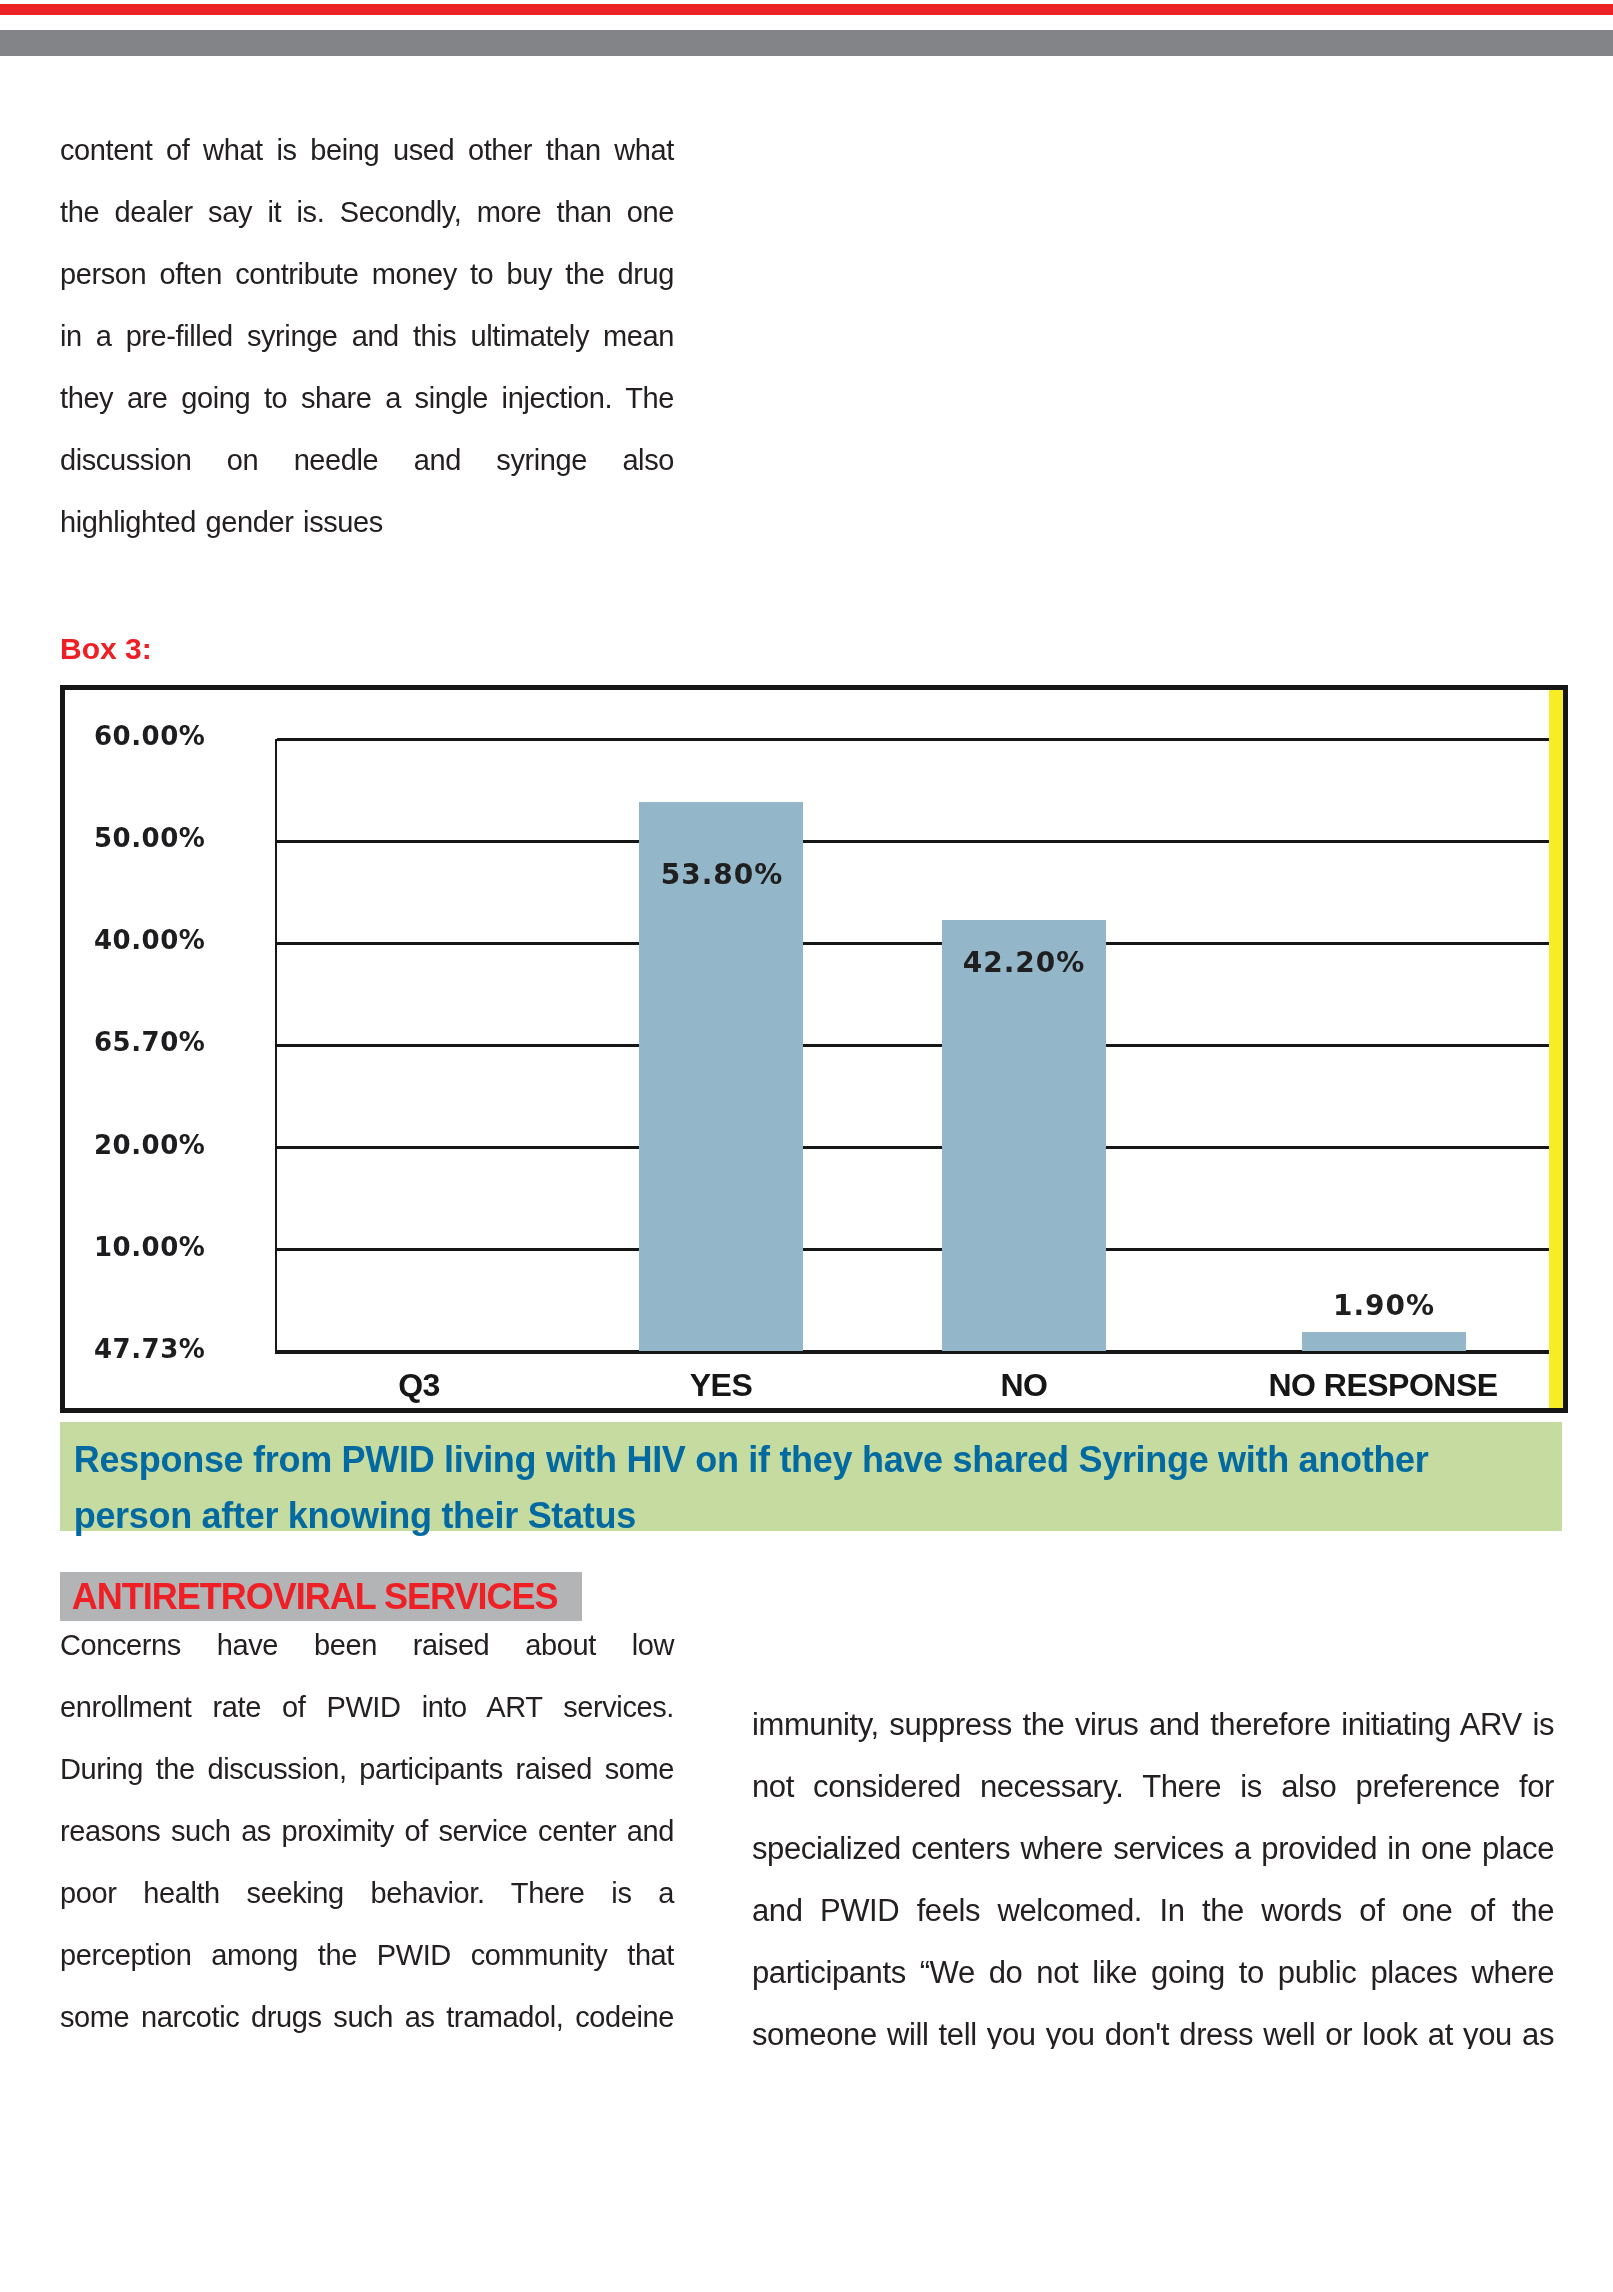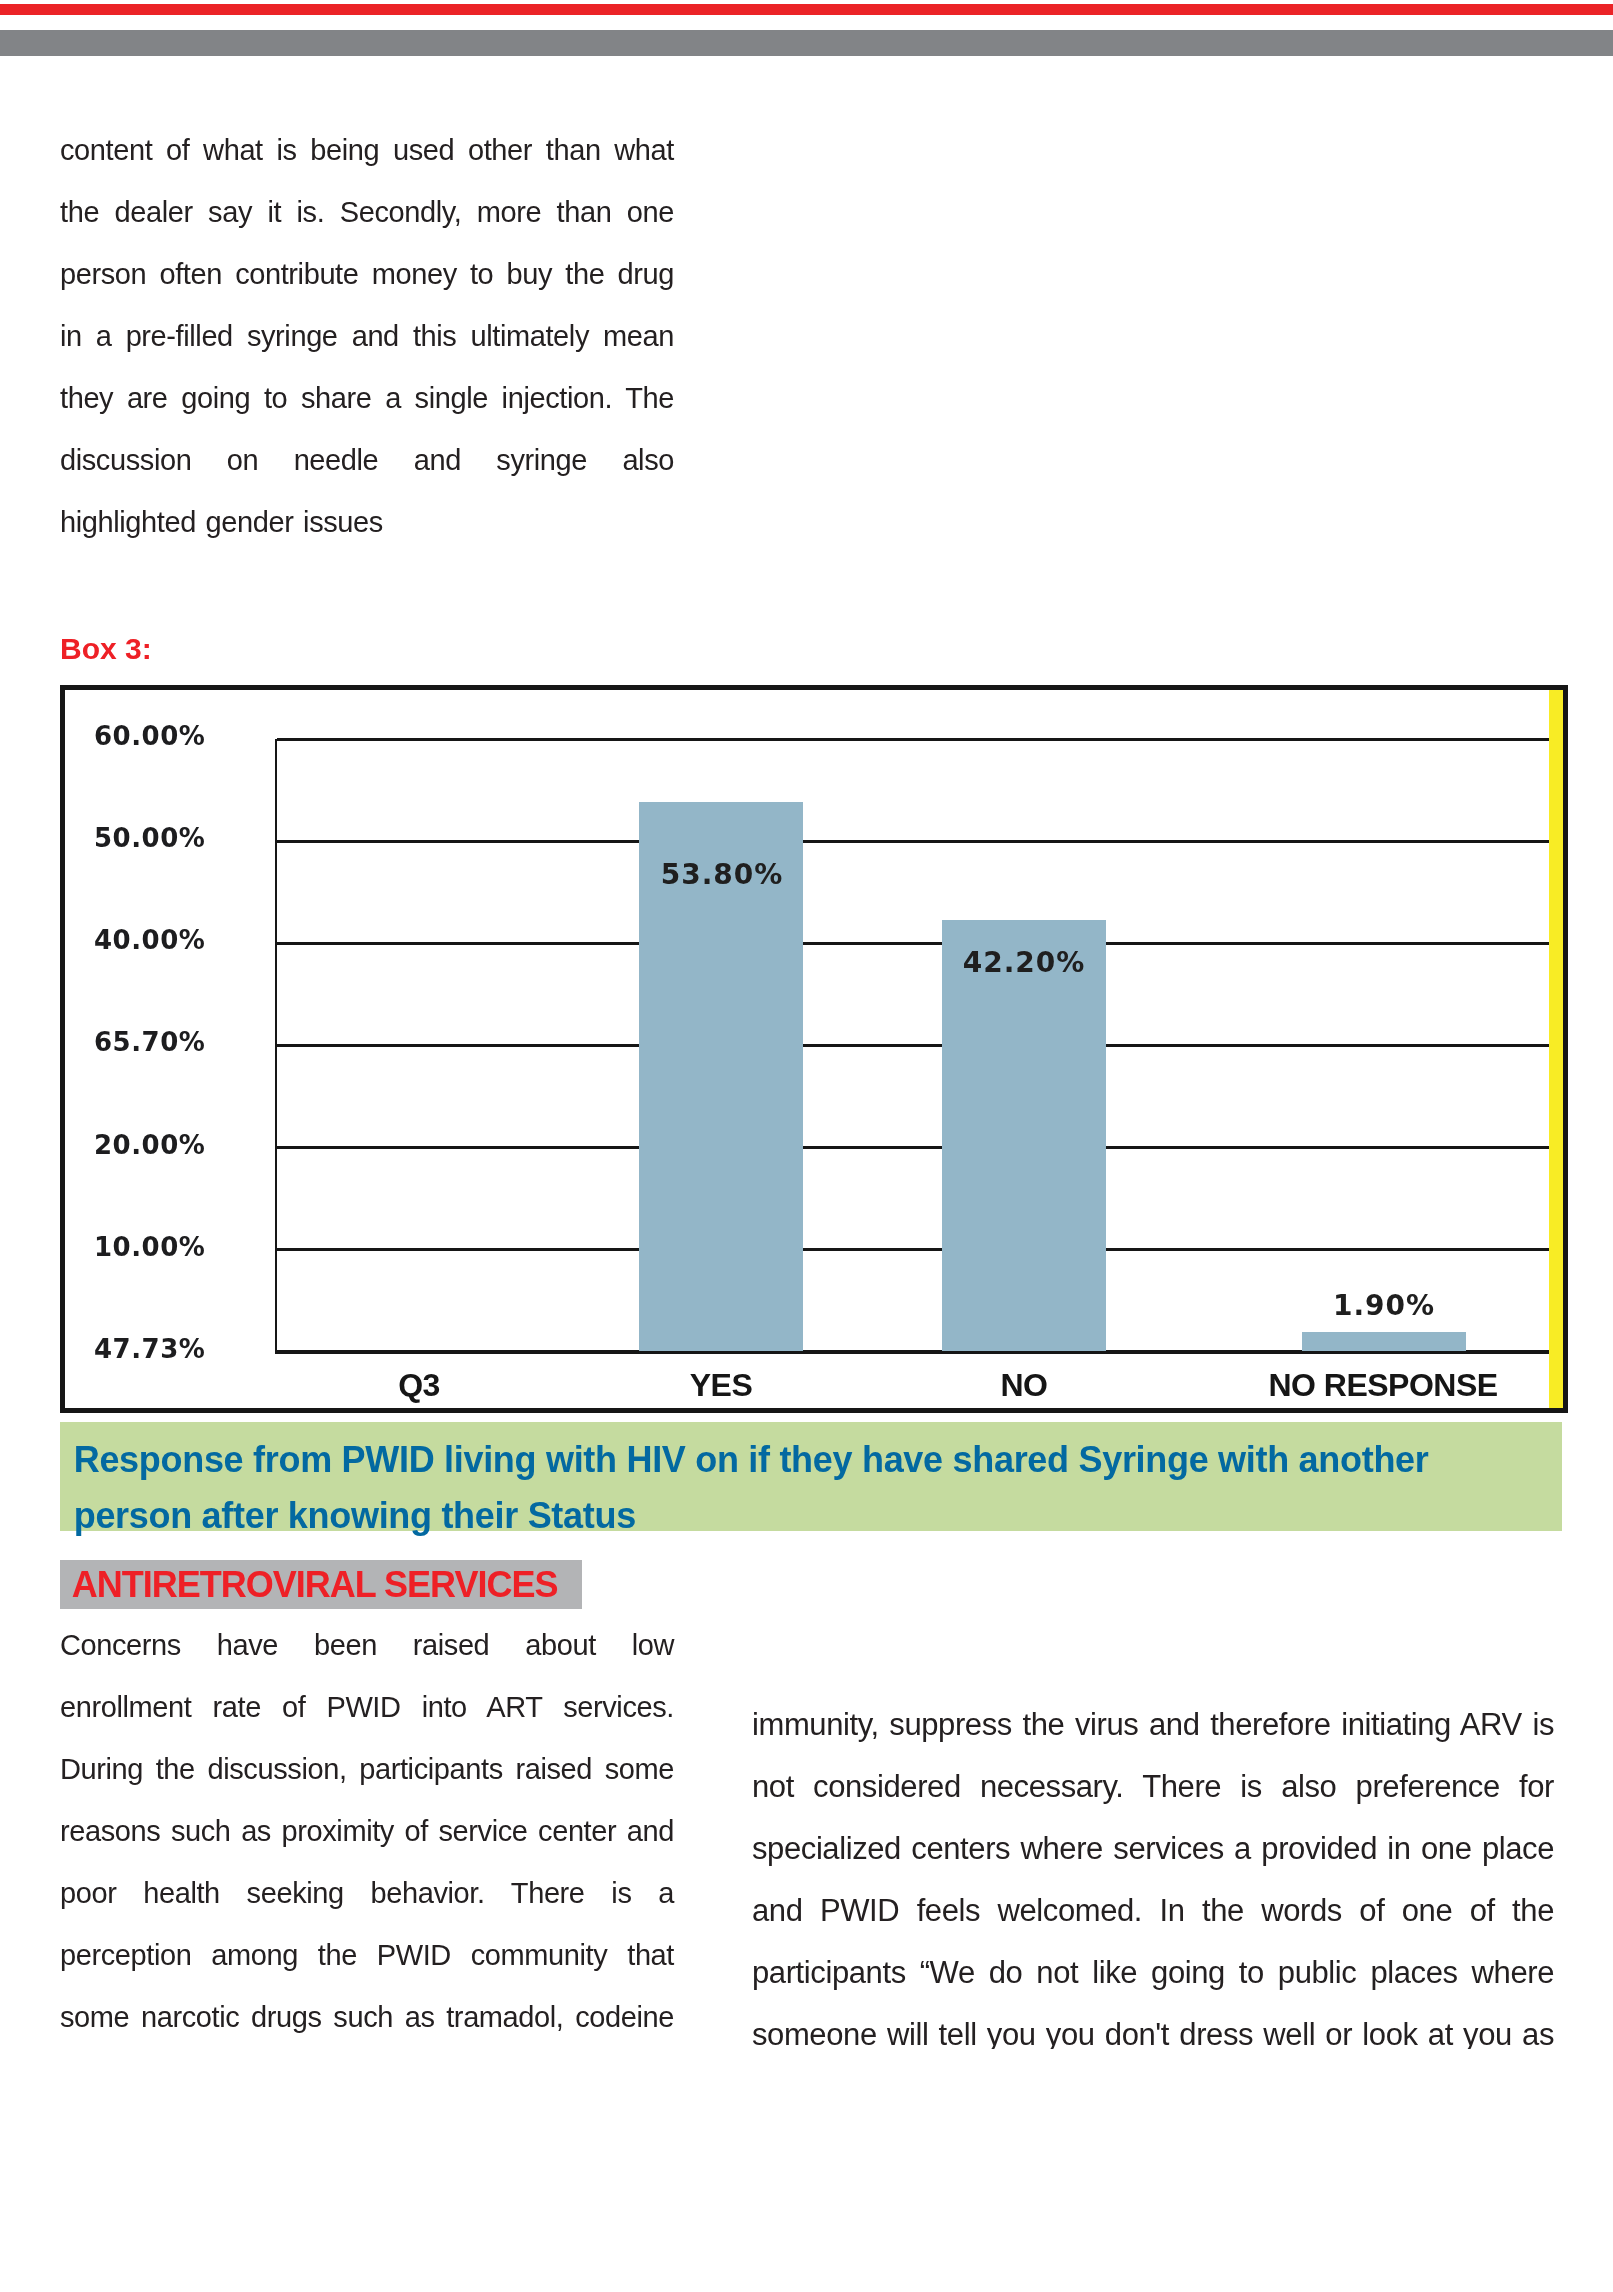--- a/index.html
+++ b/index.html
@@ -118,21 +118,21 @@
         <div class="val-label" style="left: 1192px; top: 599px;">1.90%</div>
         <div class="xtick" style="left: 1162px; top: 677px;">NO RESPONSE</div>
       </div>
     <div class="yellow-strip" style="background: rgb(248, 236, 37);"></div>
   </div>
 
   <div class="abs caption-box" style="background: rgb(197, 219, 159);">
     <div class="caption-text">Response from PWID living with HIV on if they have shared Syringe with another person after knowing their Status</div>
   </div>
 
-  <div class="abs section-heading" style="background: rgb(179, 180, 182); color: rgb(238, 32, 38);">ANTIRETROVIRAL SERVICES</div>
+  <div class="abs section-heading" style="background: rgb(179, 180, 182); color: rgb(238, 32, 38); margin-top: 12px;">ANTIRETROVIRAL SERVICES</div>
 
   <div class="abs para lower-left">Concerns have been raised about low enrollment rate of PWID into ART services. During the discussion, participants raised some reasons such as proximity of service center and poor health seeking behavior. There is a perception among the PWID community that some narcotic drugs such as tramadol, codeine and crack boost a person's</div>
   <div class="abs para lower-right">immunity, suppress the virus and therefore initiating ARV is not considered necessary. There is also preference for specialized centers where services a provided in one place and PWID feels welcomed. In the words of one of the participants “We do not like going to public places where someone will tell you you don't dress well or look at you as an addict”.</div>
 
   <div class="abs bar footer-band" style="background: rgb(124, 198, 151);"></div>
   <div class="abs page-badge" style="background: rgb(238, 27, 36);">4</div>
   <div class="abs bar bottom-blue-bar" style="background: rgb(27, 117, 188);"></div>
 
 </div>
 

